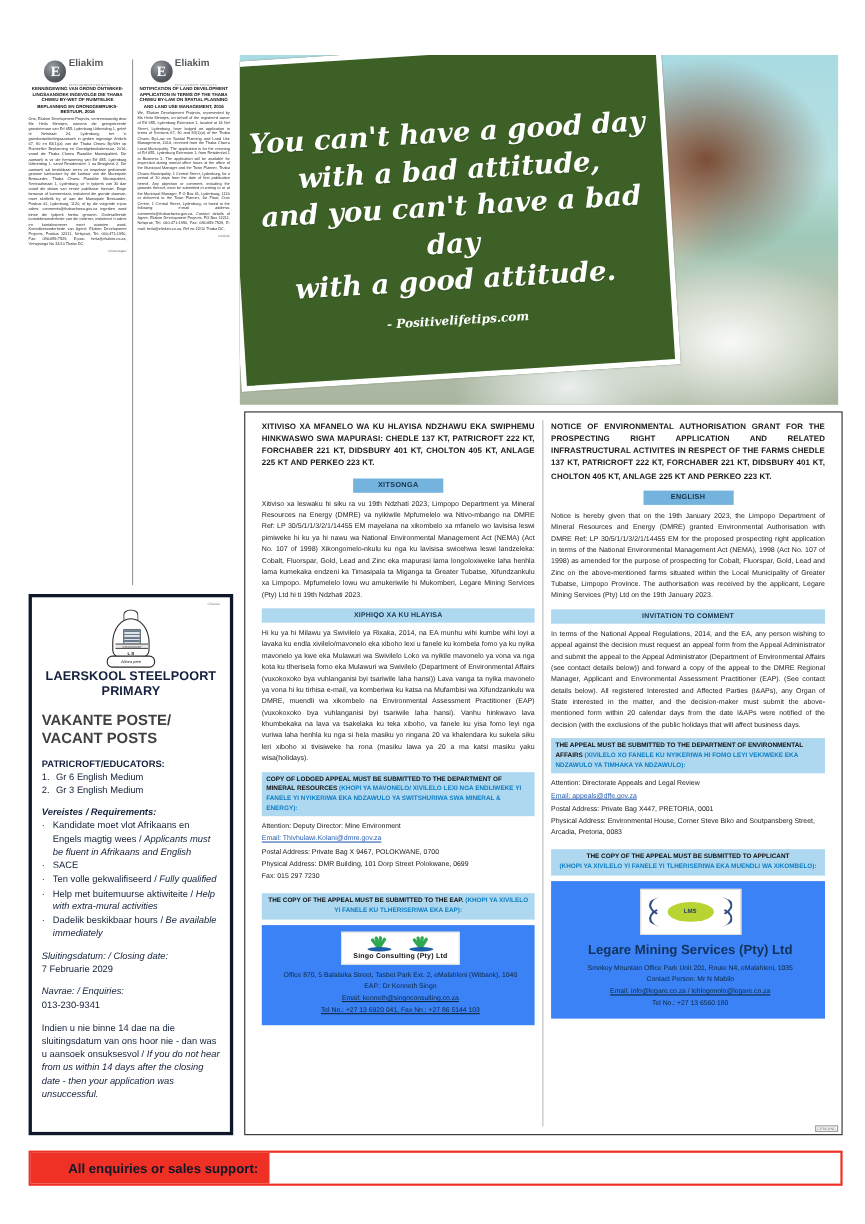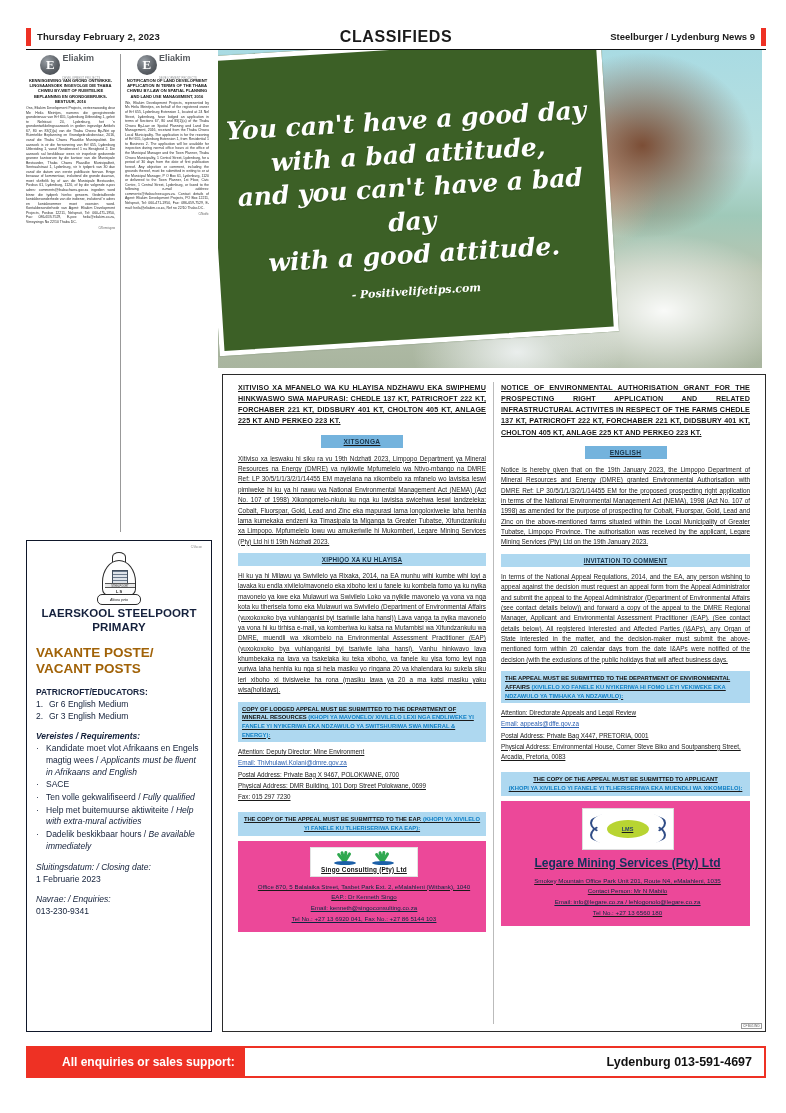--- a/index.html
+++ b/index.html
@@ -95,21 +95,21 @@
     text-shadow: 0 1px 1px rgba(0,0,0,.18);
   }
   .hero-attr {
     font-family:"DejaVu Serif", serif; font-style:italic; font-weight:bold;
     font-size:11px; margin-top:13px;
   }
 
   
   .school-ad {
     position:absolute; left:26px; top:540px; width:186px; height:492px;
-    border:1px solid #0f172a; padding:7px 9px 8px 9px; background:#fff;
+    border:3px solid #0f172a; padding:7px 9px 8px 9px; background:#fff;
     color:#13203a;
   }
   .school-ref { font-size:3px; color:#888; text-align:right; margin:-3px 0 0 0; }
   .school-crest {
     width:46px; height:50px; margin:3px auto 5px auto; position:relative;
   }
   .crest-shield {
     position:absolute; left:6px; top:8px; width:34px; height:36px;
     background:#fdfdfd; border:1.6px solid #2b2b2b;
     border-radius: 17px 17px 7px 7px / 22px 22px 7px 7px;
@@ -137,40 +137,40 @@
   .crest-ribbon {
     position:absolute; left:1px; bottom:-3px; width:44px; height:11px;
     border:1.3px solid #2b2b2b; border-radius:5px;
     background:#fff; font-size:3.6px; font-style:italic; color:#222;
     display:flex; align-items:center; justify-content:center;
   }
   .school-name {
     text-align:center; font-size:11.5px; font-weight:bold; line-height:1.2;
     letter-spacing:.1px; color:#14203c; margin-bottom:10px;
   }
-  .school-h1 { font-size:13.5px; font-weight:bold; line-height:1.22; margin-bottom:9px; color:#a16207; }
+  .school-h1 { font-size:13.5px; font-weight:bold; line-height:1.22; margin-bottom:9px; color:#404040; }
   .school-h2 { font-size:8.5px; font-weight:bold; margin-bottom:1px; color:#14203c; }
   .school-list { margin:0 0 9px 0; padding:0; list-style:none; font-size:8.5px; line-height:1.45; }
   .school-list li { display:flex; gap:4px; }
   .school-list .num { width:9px; flex:0 0 9px; }
   .req-head { font-size:8.5px; font-weight:bold; font-style:italic; margin-bottom:2px; }
   .bul { margin:0 0 9px 0; padding:0; list-style:none; font-size:8.5px; line-height:1.38; }
   .bul li { display:flex; gap:5px; margin-bottom:1px; }
   .bul .dot { flex:0 0 5px; }
   .it { font-style:italic; }
   .blk { margin-bottom:9px; font-size:8.5px; line-height:1.4; }
   .blk .lab { font-style:italic; }
   .closing-note { font-size:8.5px; line-height:1.4; }
 
   
   .env {
     position:absolute; left:222px; top:374px; width:544px; height:658px;
     border:1px solid #2b2b2b; padding:7px 8px; background:#fff;
   }
-  .env-cols { display:flex; gap:0; height:100%;text-decoration:underline; }
+  .env-cols { display:flex; gap:0; height:100%; }
   .env-col { width:50%; padding:0 7px; }
   .env-col.left { border-right:0.8px solid #bbb; }
   .env-title {
     font-size:7.2px; font-weight:bold; line-height:1.55; text-align:justify;
     text-align-last:left; letter-spacing:.1px; margin-bottom:8px;
   }
   .lang-pill {
     width:82px; margin:0 auto 6px auto; background:#74b3dd; color:#16334a;
     font-size:6.6px; font-weight:bold; text-align:center; padding:3px 0;
     letter-spacing:.3px;
@@ -184,21 +184,21 @@
   }
   .notice-bar {
     background:#aed8f0; font-size:5.8px; font-weight:bold; line-height:1.5;
     padding:3px 4px; margin:5px 0 5px 0; color:#111;
   }
   .notice-bar .xi { color:#0e7ec4; }
   .notice-bar.ctr { text-align:center; }
   .addr { font-size:6.3px; line-height:1.62; margin:0 0 1px 0; }
   .addr a, .lnk { color:#2a5fb0; text-decoration:underline; }
   .cyan-box {
-    background:#ec4899; padding:5px 0 7px 4px; text-align:center; color:#0b2740;
+    background:#3b82f6; padding:5px 0 7px 4px; text-align:center; color:#0b2740;
   }
   .logo-card {
     background:#fff; width:108px; margin:1px auto 5px auto; padding:3px 2px;
     border:1px solid #e2e2e2;
   }
   .singo-leaves { display:flex; justify-content:center; gap:12px; margin-bottom:1px; }
   .leafpair { position:relative; width:26px; height:14px; }
   .leafpair i {
     position:absolute; bottom:3px; left:11px; width:3px; height:11px;
     background:#2fa84f; border-radius:2px; display:block; transform-origin:bottom center;
@@ -241,40 +241,33 @@
     position:absolute; right:3px; bottom:2px; font-size:3.2px; color:#555;
     border:0.5px solid #999; padding:0 1px; letter-spacing:.2px;
   }
 
   
   .footer {
     position:absolute; left:26px; top:1046px; width:740px; height:32px;
     border:2px solid #ee3124; display:flex; align-items:stretch;
   }
   .footer-left {
-    background:#ee3124; color:#ffffff; font-size:12px; font-weight:bold;
+    background:#ee3124; color:#0f172a; font-size:12px; font-weight:bold;
     display:flex; align-items:center; padding:0 10px 0 34px; white-space:nowrap;
   }
   .footer-right {
     flex:1; background:#fff; display:flex; align-items:center; justify-content:flex-end;
     padding-right:12px; font-size:12.5px; font-weight:bold; color:#111; white-space:nowrap;
   }
 </style>
 </head>
 <body>
 
 <div class="page">
 
-  <div class="masthead">
-    <span class="mast-tick"></span>
-    <span class="mast-date">Thursday February 2, 2023</span>
-    <span class="mast-title">CLASSIFIEDS</span>
-    <span class="mast-right">Steelburger / Lydenburg News 9</span>
-    <span class="mast-tick right"></span>
-  </div>
 
   <div class="legal-col">
 
     <div class="legal-box">
       <div class="elia-logo">
         <span class="elia-badge">E</span>
         <span>
           <span class="elia-word">Eliakim</span><br>
           <span class="elia-sub">DEVELOPMENT PROJECTS</span>
         </span>
@@ -365,29 +358,32 @@
         <span><span>Help met buitemuurse aktiwiteite / </span><span class="it">Help with extra-mural activities</span></span>
         </li>
       <li>
           <span class="dot">·</span>
         <span><span>Dadelik beskikbaar hours / </span><span class="it">Be available immediately</span></span>
         </li>
     </ul>
 
     <div class="blk">
       <div class="lab">Sluitingsdatum: / Closing date:</div>
-      <div>1 Februarie 2023</div>
+      <div>7 Februarie 2029</div>
     </div>
 
 
     <div class="blk">
       <div class="lab">Navrae: / Enquiries:</div>
       <div>013-230-9341</div>
     </div>
 
+    <div class="closing-note">
+      <span>Indien u nie binne 14 dae na die sluitingsdatum van ons hoor nie - dan was u aansoek onsuksesvol / </span><span class="it">If you do not hear from us within 14 days after the closing date - then your application was unsuccessful.</span>
+    </div>
   </div>
 
   <div class="env">
     <div class="env-cols">
 
       <div class="env-col left">
         <div class="env-title">XITIVISO XA MFANELO WA KU HLAYISA NDZHAWU EKA SWIPHEMU HINKWASWO SWA MAPURASI: CHEDLE 137 KT, PATRICROFT 222 KT, FORCHABER 221 KT, DIDSBURY 401 KT, CHOLTON 405 KT, ANLAGE 225 KT AND PERKEO 223 KT.</div>
         <div class="lang-pill">XITSONGA</div>
         <p class="env-p">Xitiviso xa leswaku hi siku ra vu 19th Ndzhati 2023, Limpopo Department ya Mineral Resources na Energy (DMRE) va nyikiwile  Mpfumelelo wa Ntivo-mbango na DMRE Ref: LP 30/5/1/1/3/2/1/14455 EM mayelana na xikombelo xa mfanelo wo lavisisa leswi pimiweke hi ku ya hi nawu wa National Environmental Management Act (NEMA) (Act No. 107 of 1998) Xikongomelo-nkulu  ku nga ku  lavisisa swicehwa leswi landzeleka: Cobalt, Fluorspar, Gold, Lead and Zinc eka mapurasi lama longoloxiweke laha henhla lama kumekaka endzeni ka Timasipala ta Miganga ta Greater Tubatse, Xifundzankulu xa Limpopo. Mpfumelelo lowu wu amukeriwile hi Mukomberi, Legare Mining Services (Pty) Ltd hi ti 19th Ndzhati 2023.</p>
 
@@ -471,16 +467,15 @@
           <div class="cyan-line">Tel No.: +27 13 6560 180</div>
         </div>
       </div>
 
     </div>
     <div class="code-tag">CFB01IND</div>
   </div>
 
   <div class="footer">
     <div class="footer-left">All enquiries or sales support:</div>
-    <div class="footer-right">Lydenburg 013-591-4697</div>
   </div>
 
 </div>
 
 </body></html>

